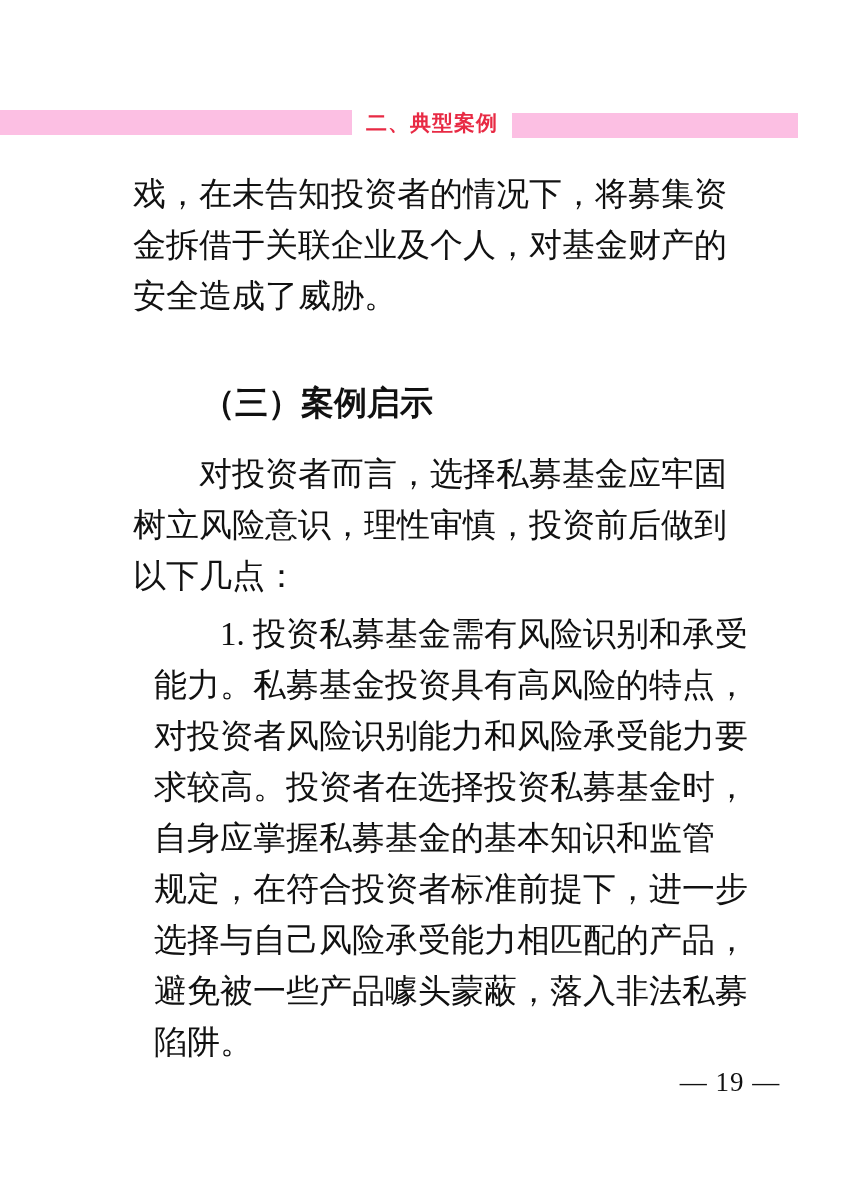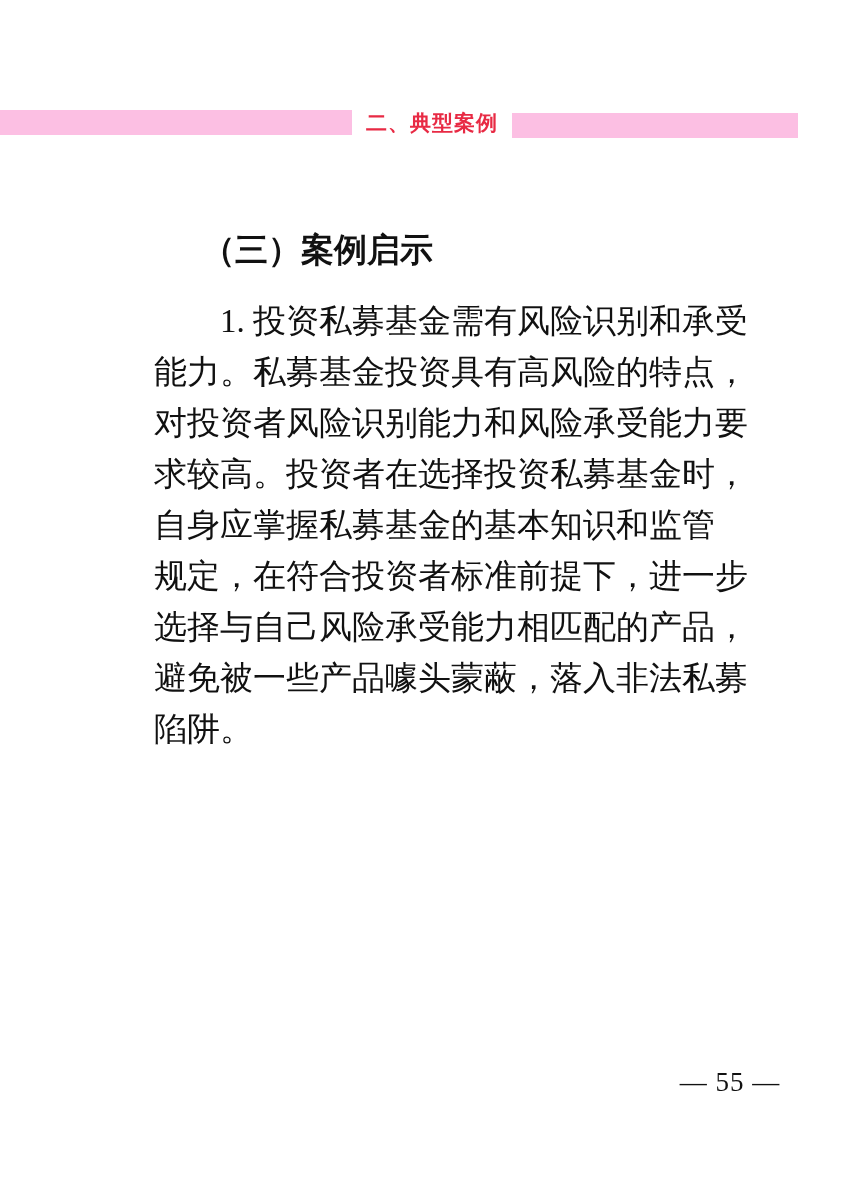--- a/index.html
+++ b/index.html
@@ -85,32 +85,38 @@
 
 <div class="page">
 
   <header>
     <div class="header-bar left"></div>
     <div class="header-title">二、典型案例</div>
     <div class="header-bar right"></div>
   </header>
 
   <main class="content">
+    <p class="body-text">戏，在未告知投资者的情况下，将募集资
+金拆借于关联企业及个人，对基金财产的
+安全造成了威胁。</p>
 
     <h2 class="section-heading">（三）案例启示</h2>
 
+    <p class="body-text indent para-intro">对投资者而言，选择私募基金应牢固
+树立风险意识，理性审慎，投资前后做到
+以下几点：</p>
 
     <p class="body-text indent para-point">1. 投资私募基金需有风险识别和承受
 能力。私募基金投资具有高风险的特点，
 对投资者风险识别能力和风险承受能力要
 求较高。投资者在选择投资私募基金时，
 自身应掌握私募基金的基本知识和监管
 规定，在符合投资者标准前提下，进一步
 选择与自己风险承受能力相匹配的产品，
 避免被一些产品噱头蒙蔽，落入非法私募
 陷阱。</p>
   </main>
 
   <footer>
-    <div class="page-number">— 55 —</div>
+    <div class="page-number">— 19 —</div>
   </footer>
 
 </div>
 
 </body></html>

